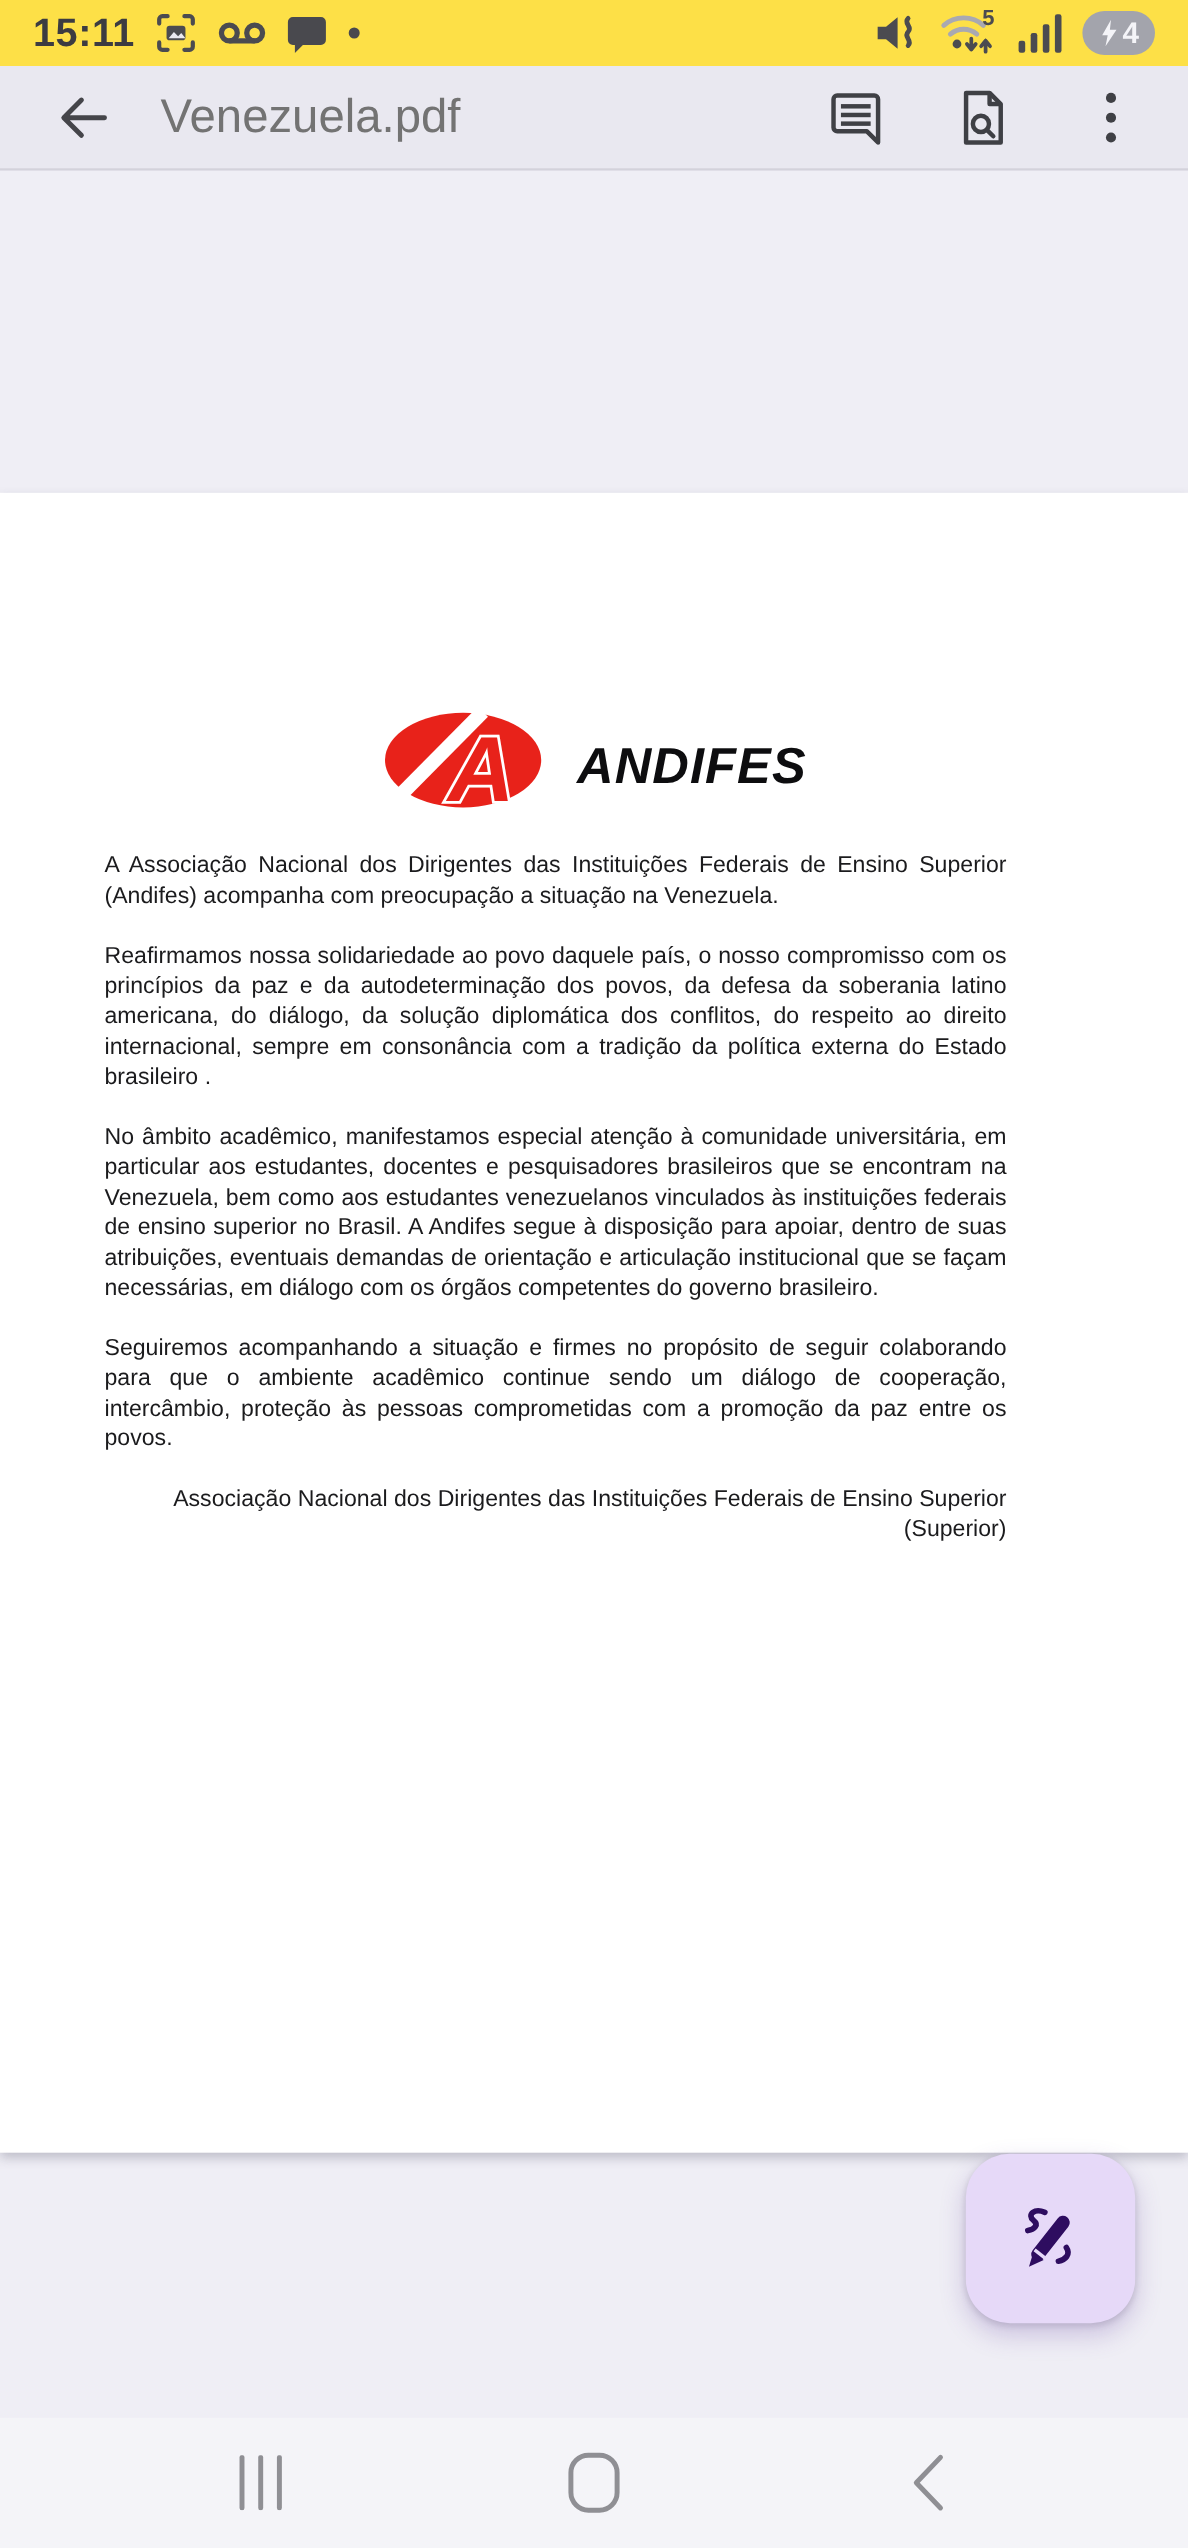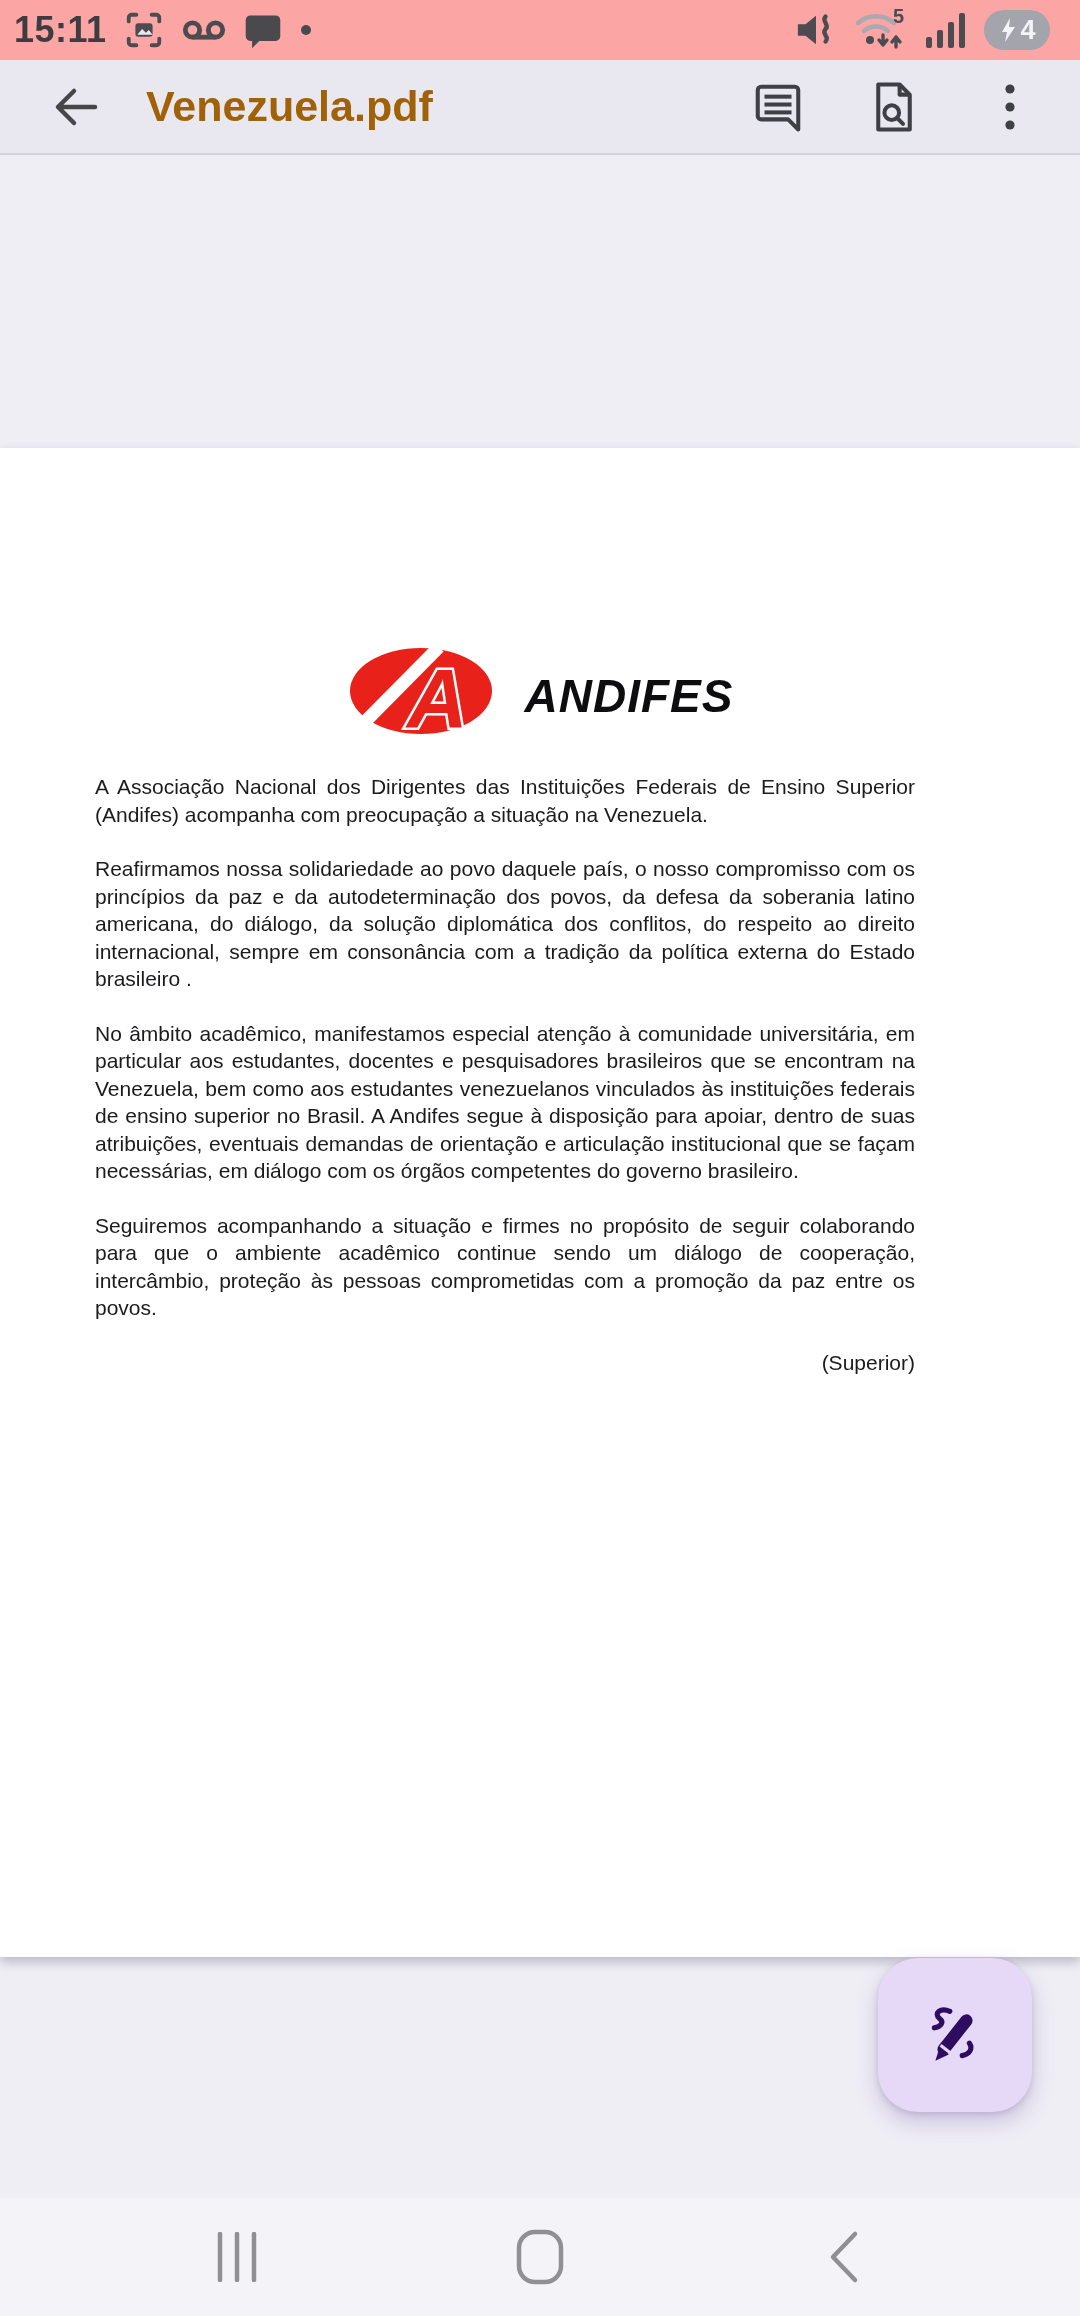--- a/index.html
+++ b/index.html
@@ -5,43 +5,43 @@
   html,body{margin:0;padding:0;background:#efeef5;}
   #screen{
     position:relative;width:1080px;height:2316px;overflow:hidden;
     background:#efeef5;
     font-family:"Liberation Sans","DejaVu Sans",sans-serif;
     -webkit-font-smoothing:antialiased;
   }
   
   .status-bar{
     position:absolute;top:0;left:0;width:100%;height:60px;
-    background:#fca5a5;display:flex;align-items:center;box-sizing:border-box;
-    padding:0 30px 0 14px;
+    background:#fde047;display:flex;align-items:center;box-sizing:border-box;
+    padding:0 30px 0 30px;
     text-align:center;
   }
   .sb-left{display:flex;align-items:center;gap:16px;}
   .sb-time{font-size:36px;font-weight:600;color:#3c3c41;letter-spacing:.5px;}
   .sb-right{margin-left:auto;display:flex;align-items:center;gap:14px;}
   .sb-icon{display:flex;align-items:center;justify-content:center;}
   .battery-pill{
     width:66px;height:40px;border-radius:20px;background:#a3a4ac;
     display:flex;align-items:center;justify-content:center;gap:2px;
   }
   .battery-pill .batt-num{color:#f4f4f8;font-size:27px;font-weight:700;}
   .wifi-wrap{position:relative;display:flex;}
   
   .app-bar{
     position:absolute;top:60px;left:0;width:100%;height:95px;
     background:#e9e8f0;border-bottom:2px solid #d3d2db;
     display:flex;align-items:center;box-sizing:border-box;
     padding:0 42px 0 48px;
   }
   .back-btn{width:56px;height:56px;display:flex;align-items:center;justify-content:center;margin-right:42px;flex:none;}
-  .app-title{font-size:43px;color:#a16207;font-weight:700;white-space:nowrap;}
+  .app-title{font-size:43px;color:#737373;font-weight:400;white-space:nowrap;}
   .app-actions{margin-left:auto;display:flex;align-items:center;gap:60px;}
   .action-btn{width:56px;height:56px;display:flex;align-items:center;justify-content:center;}
   
   .pdf-page{
     position:absolute;top:448px;left:0;width:1080px;height:1509px;background:#ffffff;
     box-shadow:0 5px 10px rgba(55,55,80,.28);
     box-sizing:border-box;
   }
   .logo-row{margin-top:193px;display:flex;align-items:flex-end;justify-content:center;gap:6px;}
   .logo-mark{width:172px;height:100px;flex:none;}
@@ -186,20 +186,21 @@
       <div class="logo-word">ANDIFES</div>
     </div>
 
 
     <div class="doc-body">
       <p>A Associação Nacional dos Dirigentes das Instituições Federais de Ensino Superior (Andifes) acompanha com preocupação a situação na Venezuela.</p>
       <p>Reafirmamos nossa solidariedade ao povo daquele país, o nosso compromisso com os princípios da paz e da autodeterminação dos povos,  da defesa da soberania latino americana, do diálogo, da solução diplomática dos conflitos, do respeito ao direito internacional, sempre em consonância com a tradição da política externa do Estado brasileiro .</p>
       <p>No âmbito acadêmico, manifestamos especial atenção à comunidade universitária, em particular aos estudantes, docentes e pesquisadores brasileiros que se encontram na Venezuela, bem como aos estudantes venezuelanos vinculados às instituições federais de ensino superior no Brasil. A Andifes segue à disposição para apoiar, dentro de suas atribuições, eventuais demandas de orientação e articulação institucional que se façam necessárias, em diálogo com os órgãos competentes do governo brasileiro.</p>
       <p>Seguiremos acompanhando a situação e firmes no propósito de seguir colaborando para que o ambiente acadêmico continue sendo um diálogo de cooperação, intercâmbio, proteção às pessoas comprometidas com a promoção da paz entre os povos.</p>
       <div class="signature">
+        <div>Associação Nacional dos Dirigentes das Instituições Federais de Ensino Superior</div>
         <div>(Superior)</div>
       </div>
     </div>
   </div>
 
   <div class="fab">
     <svg width="66" height="66" viewBox="0 0 64 64" fill="none">
       <path d="M27 9 c-9-4-16 2-10 7 c5 4 1 8-5 9" stroke="#2e0d60" stroke-width="5" stroke-linecap="round"></path>
       <path d="M46 40 c4 6-1 11-7 12" stroke="#2e0d60" stroke-width="5" stroke-linecap="round"></path>
       <path d="M21 46 L43 18" stroke="#2e0d60" stroke-width="12" stroke-linecap="round"></path>

